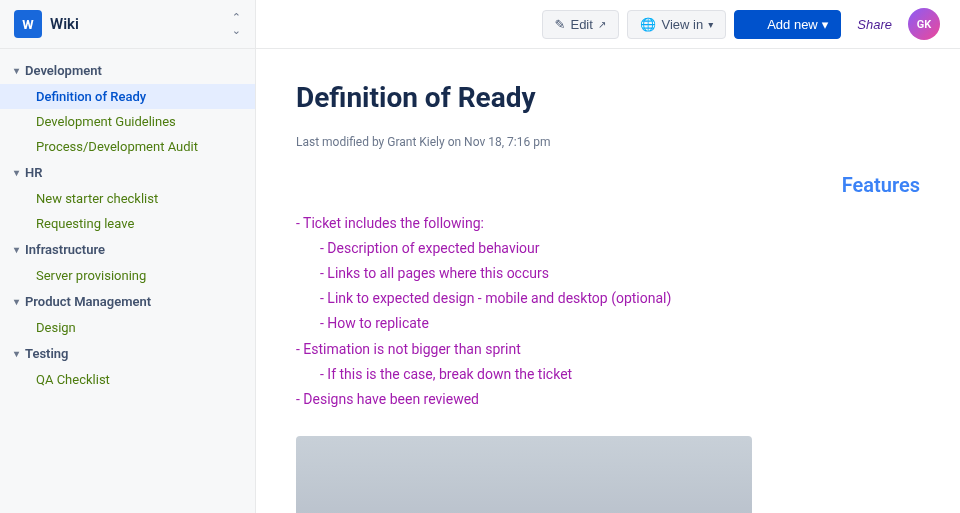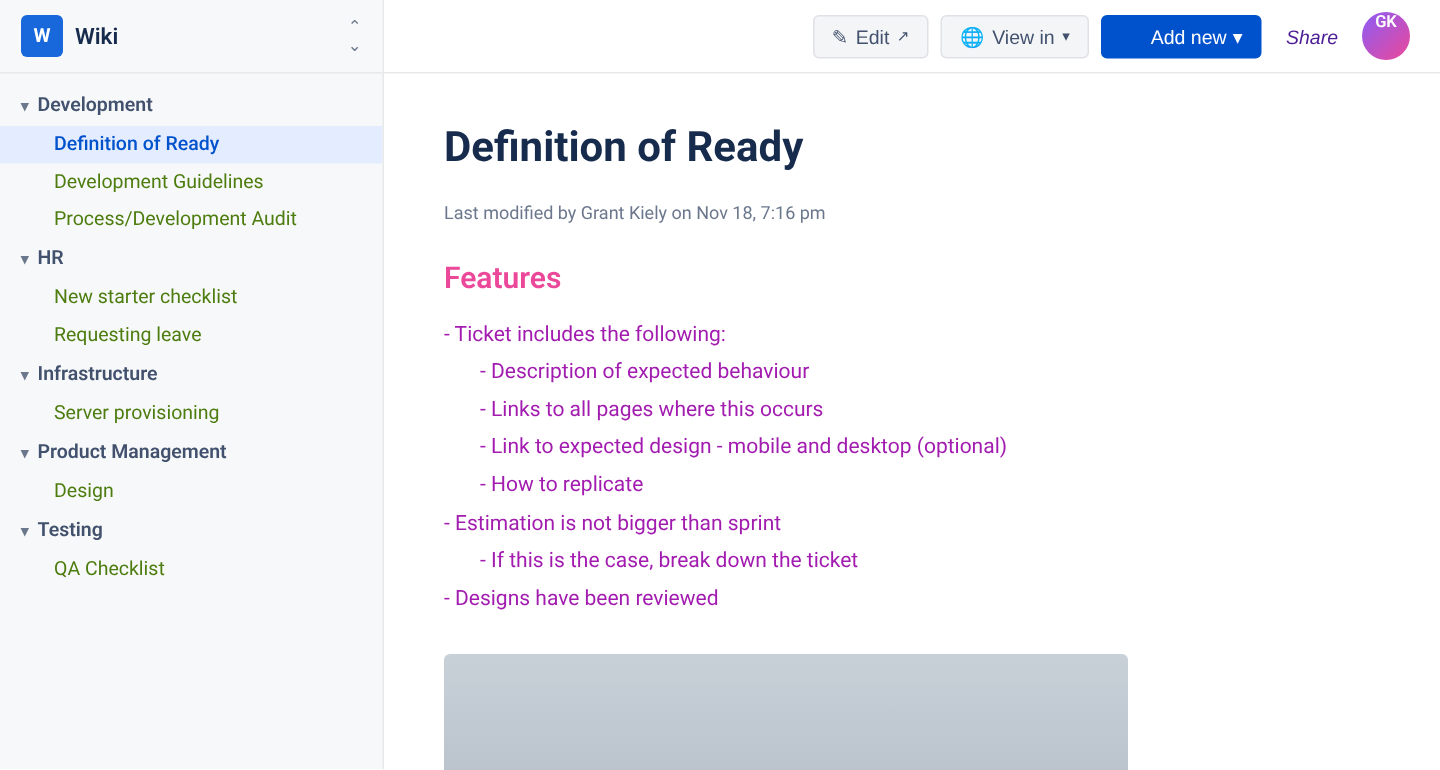--- a/index.html
+++ b/index.html
@@ -138,21 +138,21 @@
     .avatar {
       width: 32px; height: 32px;
       border-radius: 50%;
       overflow: hidden;
       cursor: pointer;
     }
 
     .avatar-img {
       width: 100%; height: 100%;
       background: linear-gradient(135deg, #8b5cf6, #ec4899);
-      display: flex; align-items: flex-start; justify-content: center;
+      display: flex; align-items: center; justify-content: center;
       color: #fff; font-size: 12px; font-weight: 600;
     }
 
     .page-content {
       padding: 32px 40px 40px 40px;
       max-width: 900px;
     }
 
     .page-title {
       font-size: 28px;
@@ -165,22 +165,23 @@
     .page-meta {
       font-size: 12px;
       color: #6b778c;
       margin-bottom: 24px;
       margin-top: 20px;
     }
 
     .features-heading {
       font-size: 20px;
       font-weight: 600;
-      color: #ec4899;
+      color: #3b82f6;
       margin-bottom: 14px;
+      text-align: right;
     }
 
     .features-list {
       font-size: 14px;
       color: #a21caf;
       line-height: 1.8;
       margin-bottom: 24px;
     }
 
     .features-list .item {

